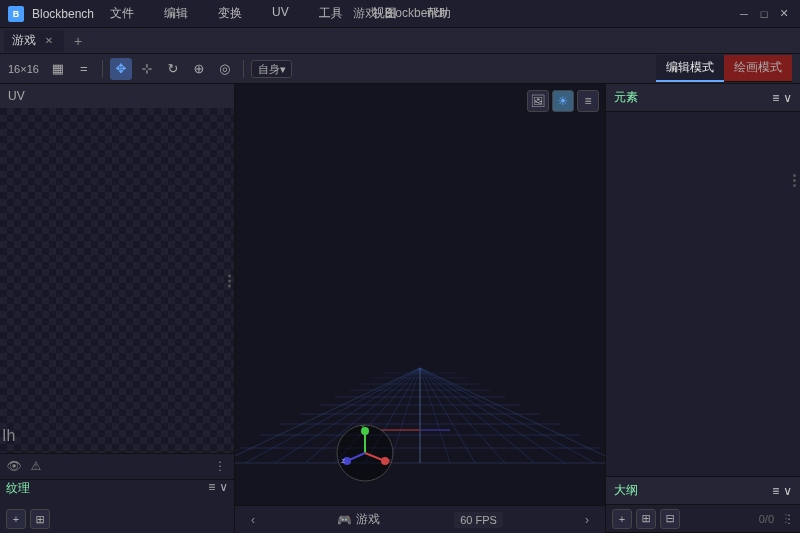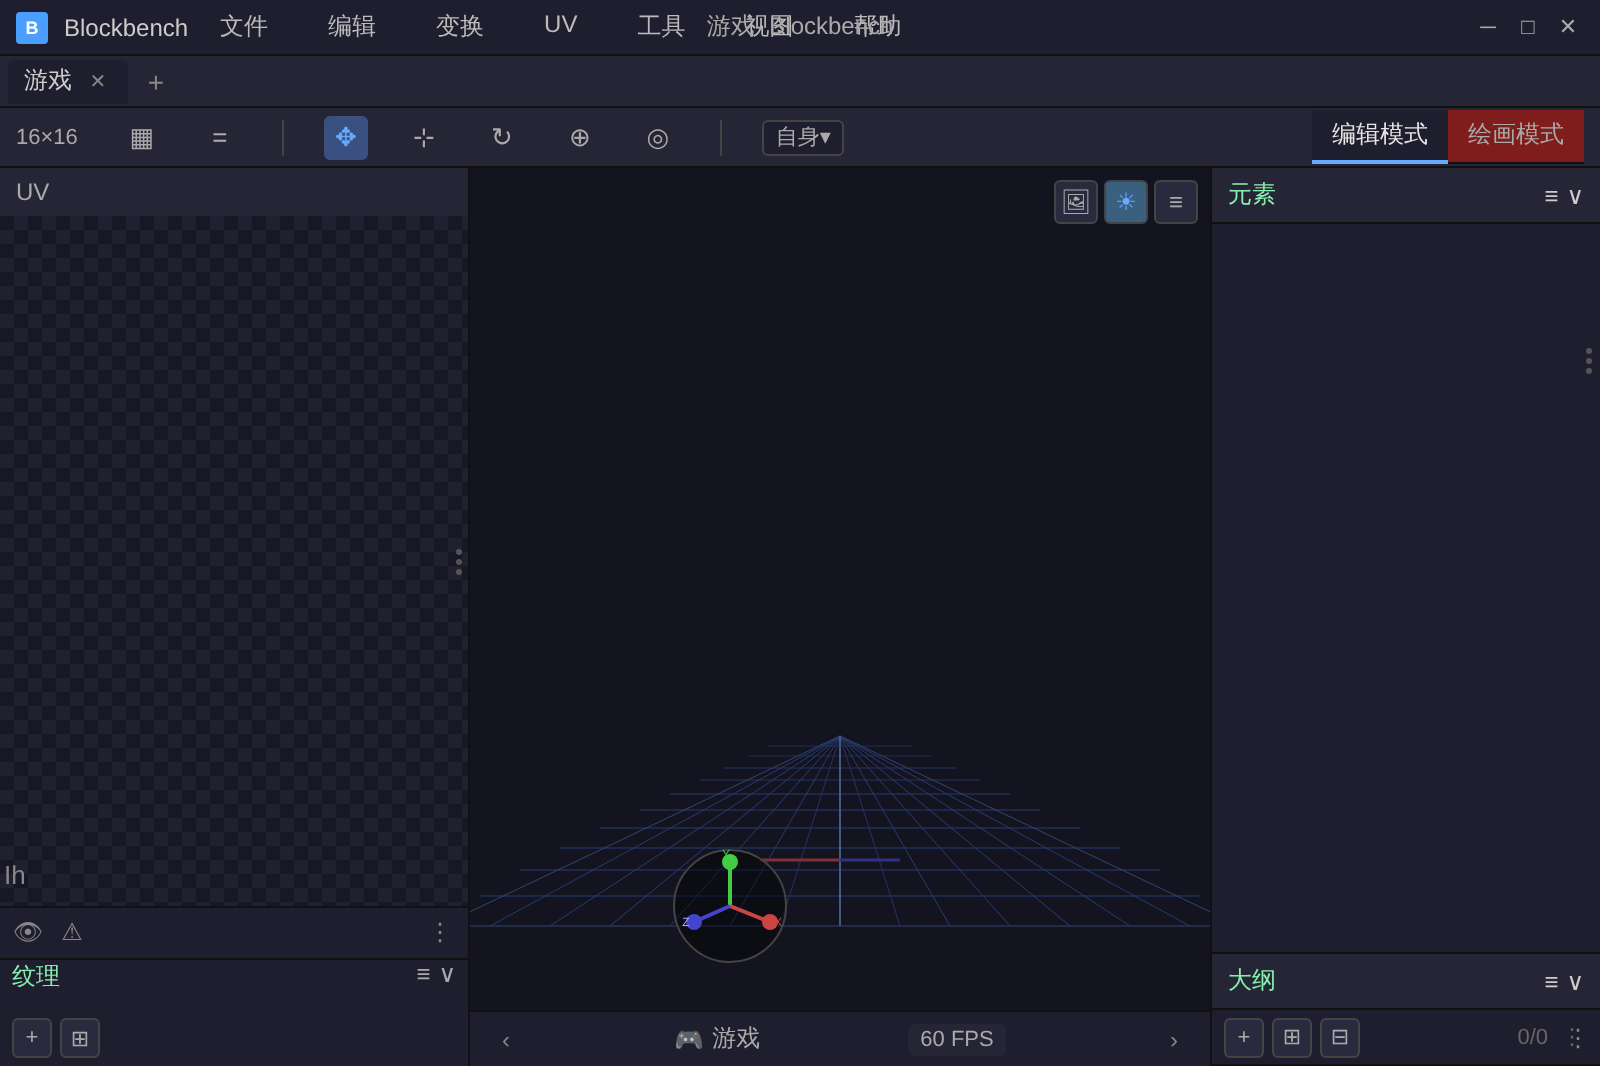--- a/index.html
+++ b/index.html
@@ -121,21 +121,21 @@
       margin-left: 4px;
     }
 
     
     #toolbar {
       height: 30px;
       background: #252535;
       display: flex;
       align-items: center;
       padding: 0 8px;
-      gap: 17px;
+      gap: 4px;
       border-bottom: 1px solid #111;
     }
     .toolbar-label {
       color: #aaa;
       font-size: 11px;
       margin-right: 4px;
     }
     .toolbar-btn {
       width: 22px;
       height: 22px;
@@ -149,21 +149,21 @@
     }
     .toolbar-btn.active { background: #3a5080; color: #6af; }
     .toolbar-separator {
       width: 1px;
       height: 18px;
       background: #444;
       margin: 0 3px;
     }
     .toolbar-dropdown {
       display: flex;
-      align-items: center;
+      align-items: flex-end;
       padding: 0 6px;
       height: 18px;
       background: #1e1e2e;
       border: 1px solid #444;
       border-radius: 3px;
       color: #aaa;
       font-size: 11px;
       cursor: pointer;
       gap: 3px;
     }
@@ -438,21 +438,21 @@
       font-size: 12px;
       cursor: pointer;
     }
 
     
     #ih-text {
       position: absolute;
       left: 2px;
       bottom: 88px;
       color: #888;
-      font-size: 13px;
+      font-size: 16px;
     }
   </style>
 </head>
 <body>
 
 <div id="title-bar">
   <div id="title-bar-left">
     <div id="app-logo">B</div>
     <span id="app-name">Blockbench</span>
     <div id="menu-bar">

